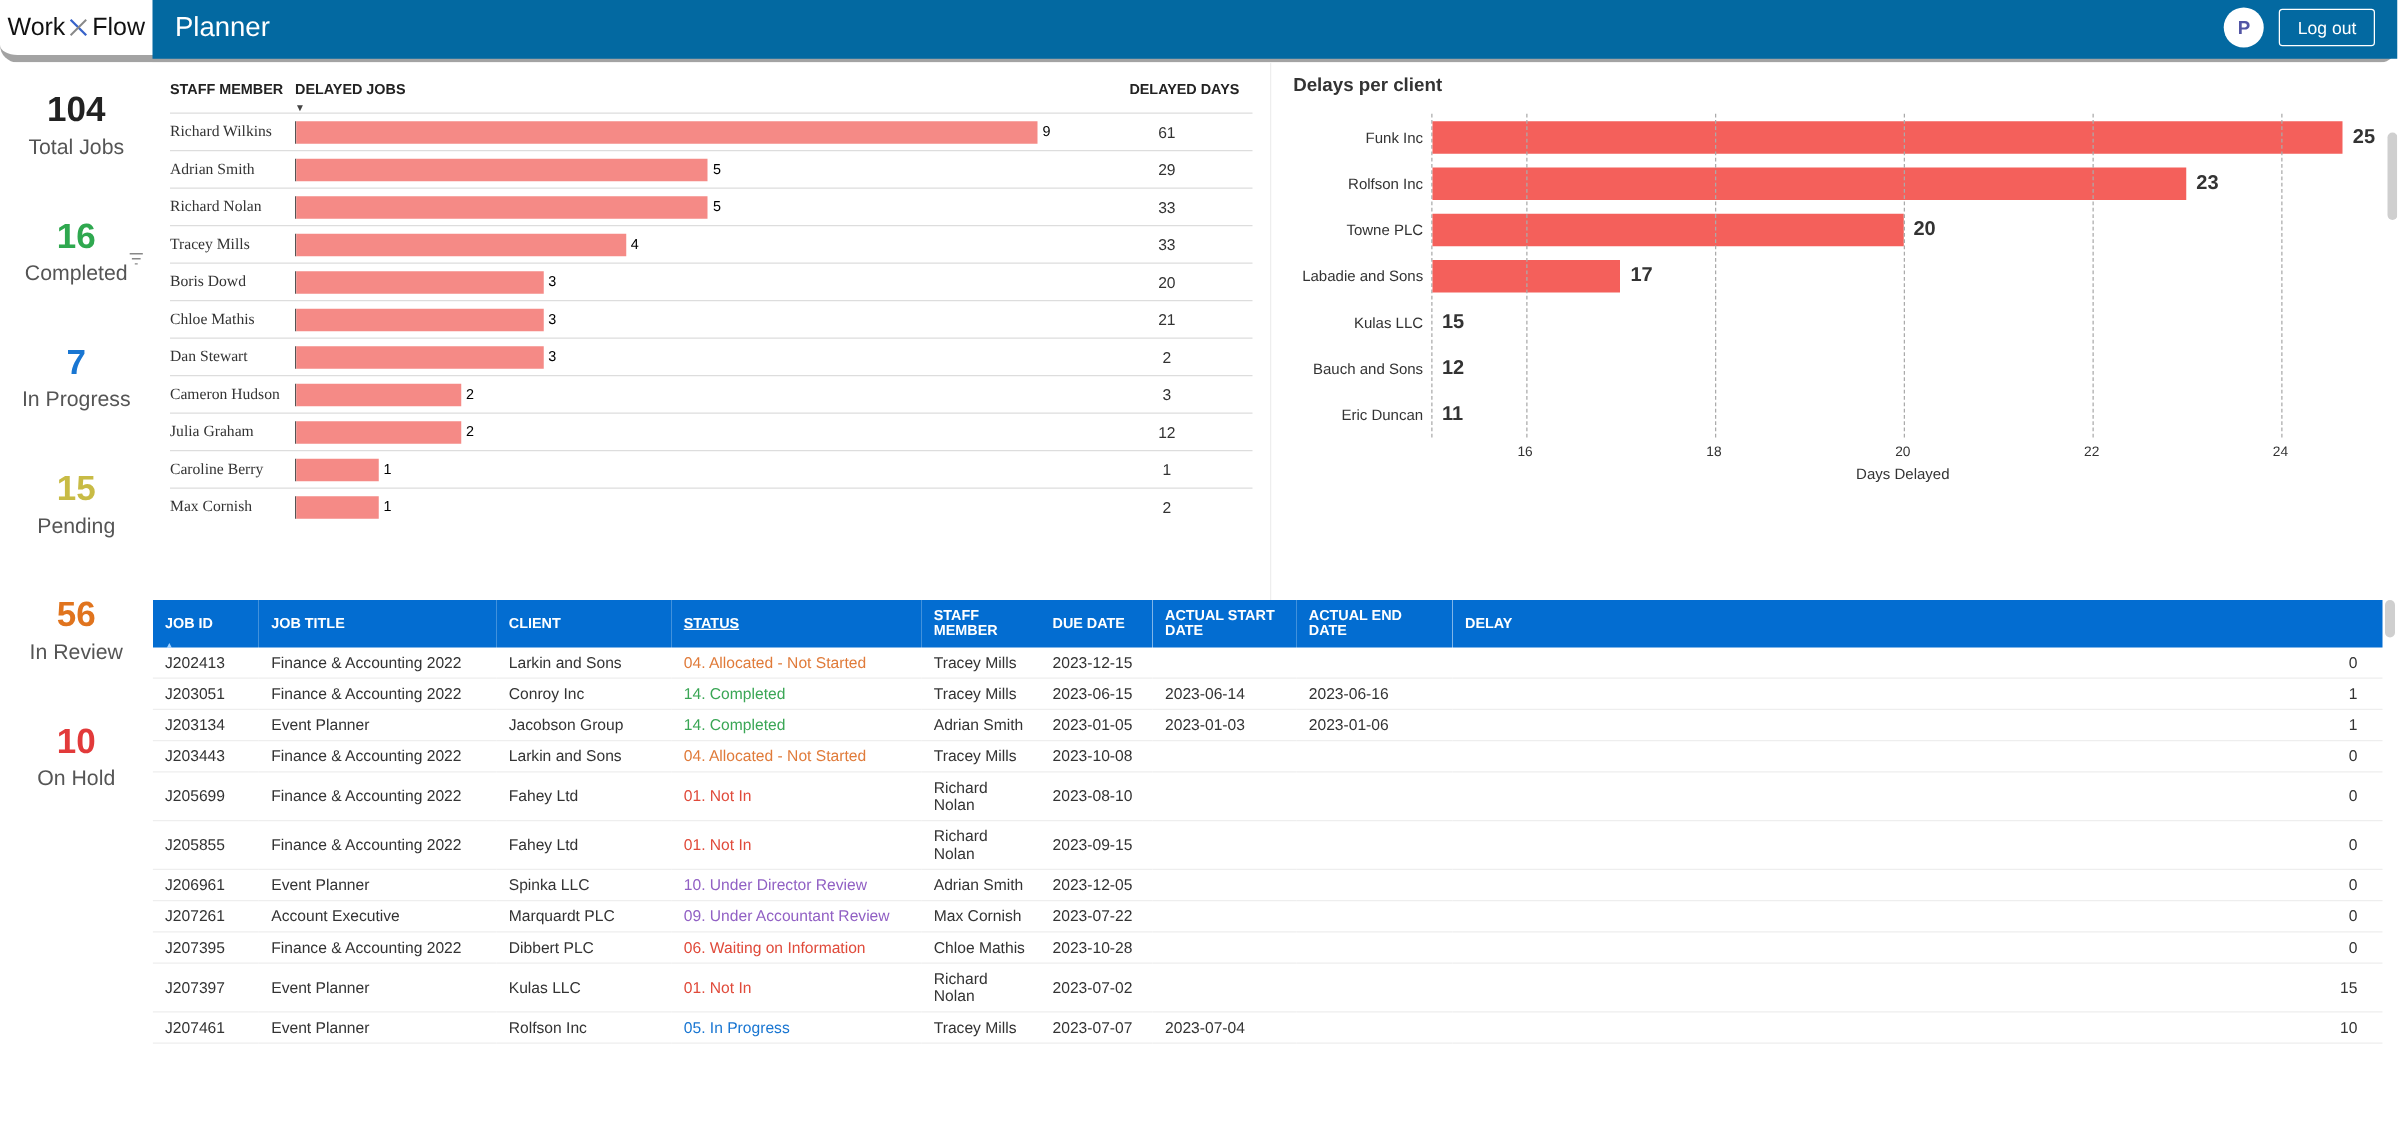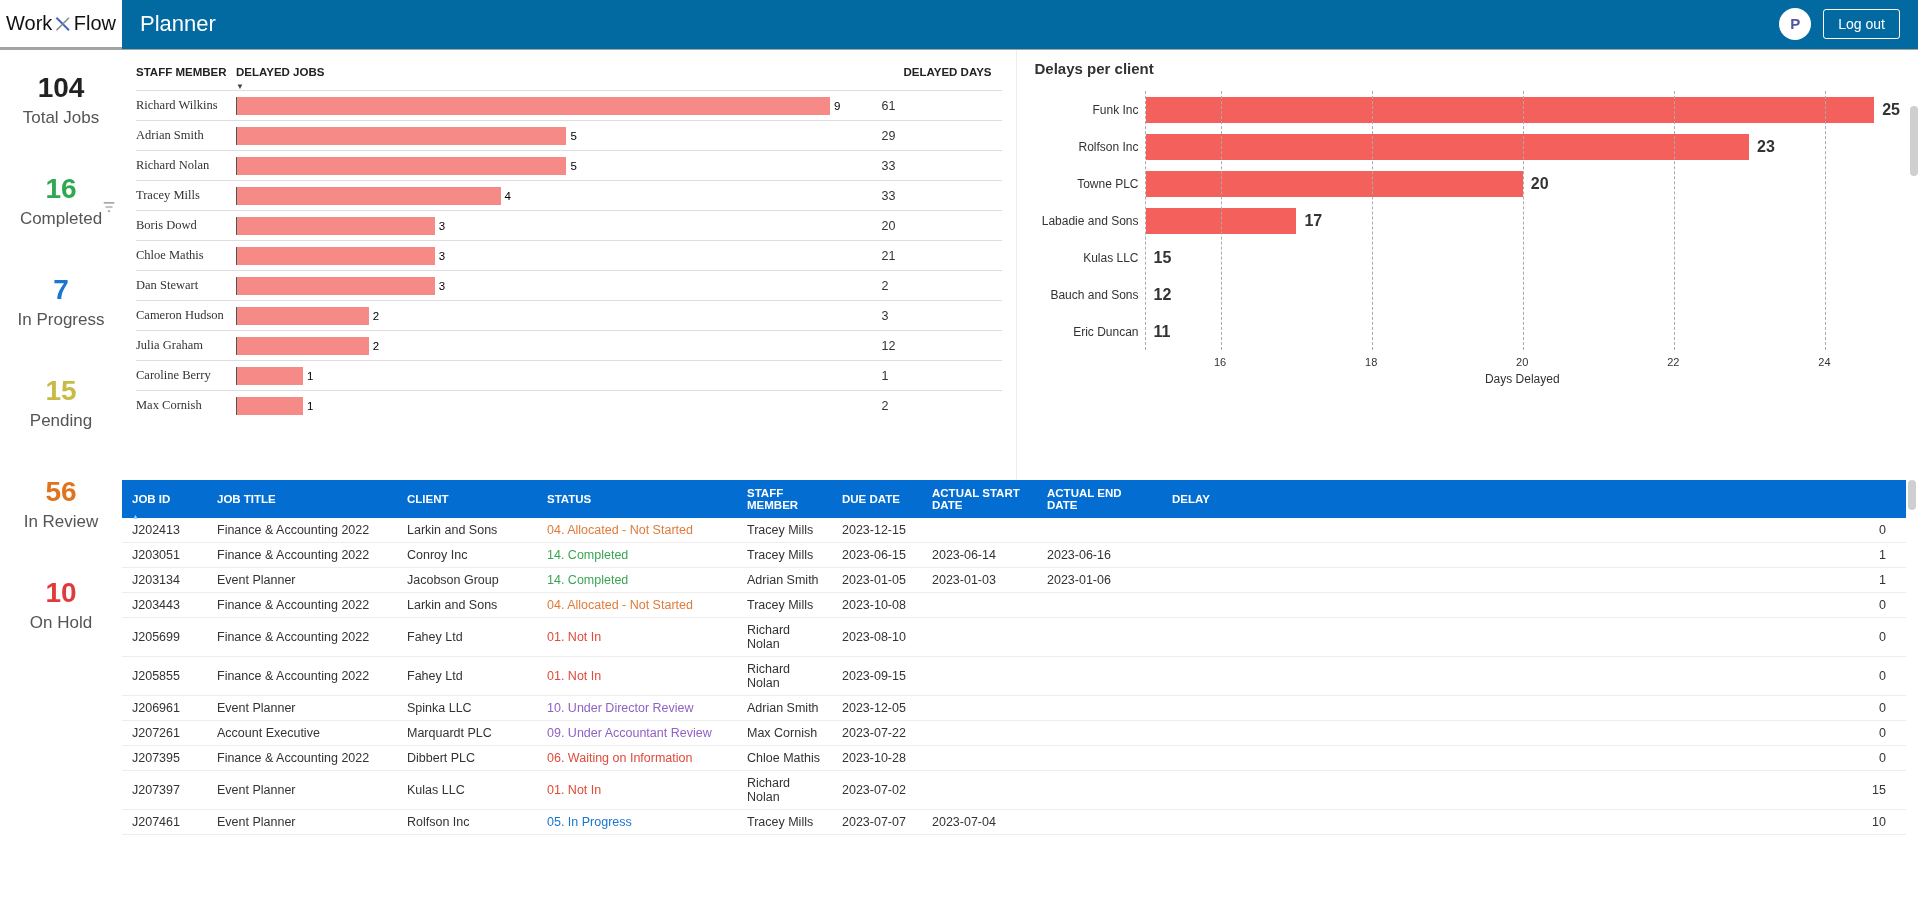--- a/index.html
+++ b/index.html
@@ -1,18 +1,18 @@
 <!DOCTYPE html>
 <html><head>
 <meta charset="utf-8">
 <style>
 * { box-sizing: border-box; margin: 0; padding: 0; }
 body { font-family: 'Segoe UI', Arial, sans-serif; background: #fff; font-size: 13px; color: #333; }
 .app { display: flex; flex-direction: column; height: 914px; width: 1918px; }
-.topbar { display: flex; align-items: center; height: 50px; background: #fff; border-bottom: 3px solid #a3a3a3; }
+.topbar { display: flex; align-items: center; height: 50px; background: #fff; border-bottom: 6px solid #a3a3a3; border-radius: 14px; }
 .logo { display: flex; align-items: center; width: 122px; padding: 0 6px; font-size: 20px; font-weight: 500; color: #111; }
 .logo svg { margin: 0 2px; }
 .header { flex: 1; background: #0369a1; height: 50px; display: flex; align-items: center; justify-content: space-between; padding: 0 18px; color: #fff; }
 .header-title { font-size: 22px; font-weight: 500; }
 .header-right { display: flex; align-items: center; gap: 12px; }
 .avatar { width: 32px; height: 32px; border-radius: 50%; background: #fff; color: #5255a5; display: flex; align-items: center; justify-content: center; font-weight: 600; font-size: 15px; }
 .logout-btn { border: 1px solid #fff; background: transparent; color: #fff; padding: 6px 14px; font-size: 14px; border-radius: 3px; cursor: pointer; }
 .body { flex: 1; display: flex; overflow: hidden; }
 .sidebar { width: 122px; background: #fff; display: flex; flex-direction: column; position: relative; }
 .filter-icon { position: absolute; top: 150px; right: 6px; color: #888; cursor: pointer; }
@@ -25,21 +25,21 @@
 .staff-header { display: flex; font-weight: 700; font-size: 11.5px; color: #222; padding: 8px 0 12px; }
 .sh-name { width: 100px; }
 .sh-jobs { flex: 1; position: relative; }
 .sh-jobs::after { content: '▼'; position: absolute; left: 0; top: 16px; font-size: 8px; color: #444; }
 .sh-days { width: 120px; text-align: right; padding-right: 10px; }
 .staff-row { display: flex; align-items: center; height: 30px; border-top: 1px solid #ddd; font-size: 12.5px; }
 .sr-name { width: 100px; font-family: Liberation Serif, serif; }
 .sr-bar-wrap { flex: 1; display: flex; align-items: center; border-left: 1px solid #555; }
 .sr-bar { height: 18px; background: #f58a86; }
 .sr-label { margin-left: 4px; font-size: 11.5px; color: #000; }
-.sr-days { width: 120px; text-align: left; padding-right: 16px; }
+.sr-days { width: 120px; text-align: center; padding-right: 16px; }
 .chart-panel { flex: 1; padding: 10px 18px; position: relative; }
 .chart-title { font-size: 15px; font-weight: 700; margin-bottom: 14px; }
 .chart-body { display: flex; }
 .chart-labels { width: 110px; display: flex; flex-direction: column; }
 .chart-row { height: 37px; display: flex; align-items: center; justify-content: flex-end; font-size: 12px; padding-right: 6px; }
 .chart-bars { flex: 1; position: relative; border-left: 1px dashed #aaa; }
 .grid-line { position: absolute; top: 0; bottom: 0; border-left: 1px dashed #aaa; }
 .bar-row { height: 37px; display: flex; align-items: center; }
 .bar { height: 26px; background: #f4795e; }
 .bar-red { background: #f4605b; }
@@ -279,21 +279,21 @@
       </div>
 
       <div class="table-panel">
         <div class="tbl-scroll"></div>
         <table class="jobs-table">
           <thead>
               <tr id="tbl-head">
                 <th class="jobid" style="width: 85px;">JOB ID</th>
                 <th style="width: 190px;">JOB TITLE</th>
                 <th style="width: 140px;">CLIENT</th>
-                <th style="width: 200px;">STATUS</th>
+                <th style="width: 200px; text-decoration: underline;">STATUS</th>
                 <th style="width: 95px;">STAFF MEMBER</th>
                 <th style="width: 90px;">DUE DATE</th>
                 <th style="width: 115px;">ACTUAL START DATE</th>
                 <th style="width: 125px;">ACTUAL END DATE</th>
                 <th style="width: auto;">DELAY</th>
               </tr>
             </thead>
           <tbody id="tbl-body">
               <tr>
                 <td>J202413</td>

